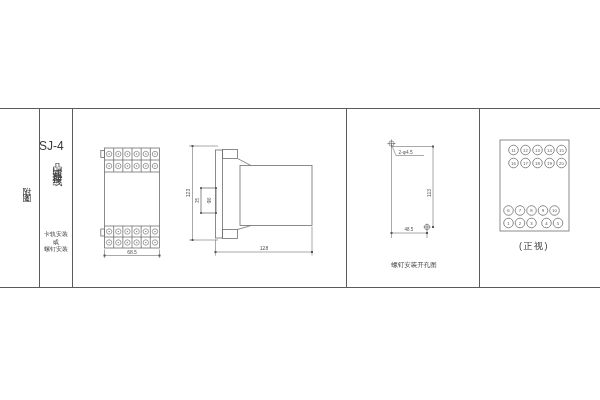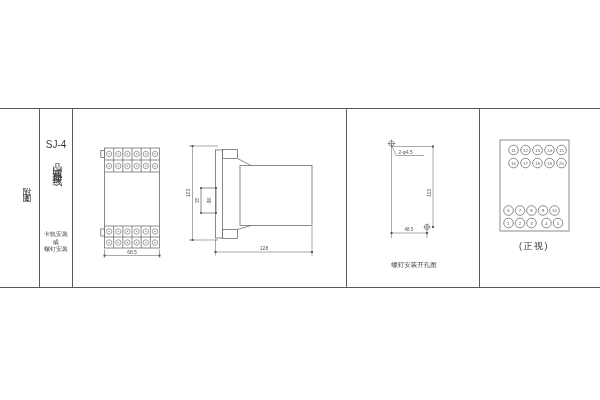--- a/index.html
+++ b/index.html
@@ -7,21 +7,21 @@
     position:relative;width:600px;height:400px;background:#fff;overflow:hidden;
     font-family:"Liberation Sans", sans-serif;color:#333;
   }
   .sheet svg{position:absolute;left:0;top:0;}
   .vtext{
     position:absolute;writing-mode:vertical-rl;text-orientation:upright;
     color:#3a3a3a;
   }
   .fig-label{left:20px;top:180px;font-size:9px;letter-spacing:7px;}
   .type-label{left:50px;top:155px;font-size:10px;letter-spacing:2.5px;}
-  .model-label{position:absolute;left:39px;top:139px;width:34px;text-align:center;font-size:10px;color:#3a3a3a;}
+  .model-label{position:absolute;left:39px;top:139px;width:34px;font-size:12px;color:#3a3a3a;}
   .mount-note{
     position:absolute;left:39px;top:231px;width:34px;text-align:center;
     font-size:6px;line-height:1.25;white-space:pre-line;color:#3a3a3a;
   }
   text{font-family:"Liberation Sans", sans-serif;}
 </style>
 </head>
 <body>
 
 <div class="sheet">

